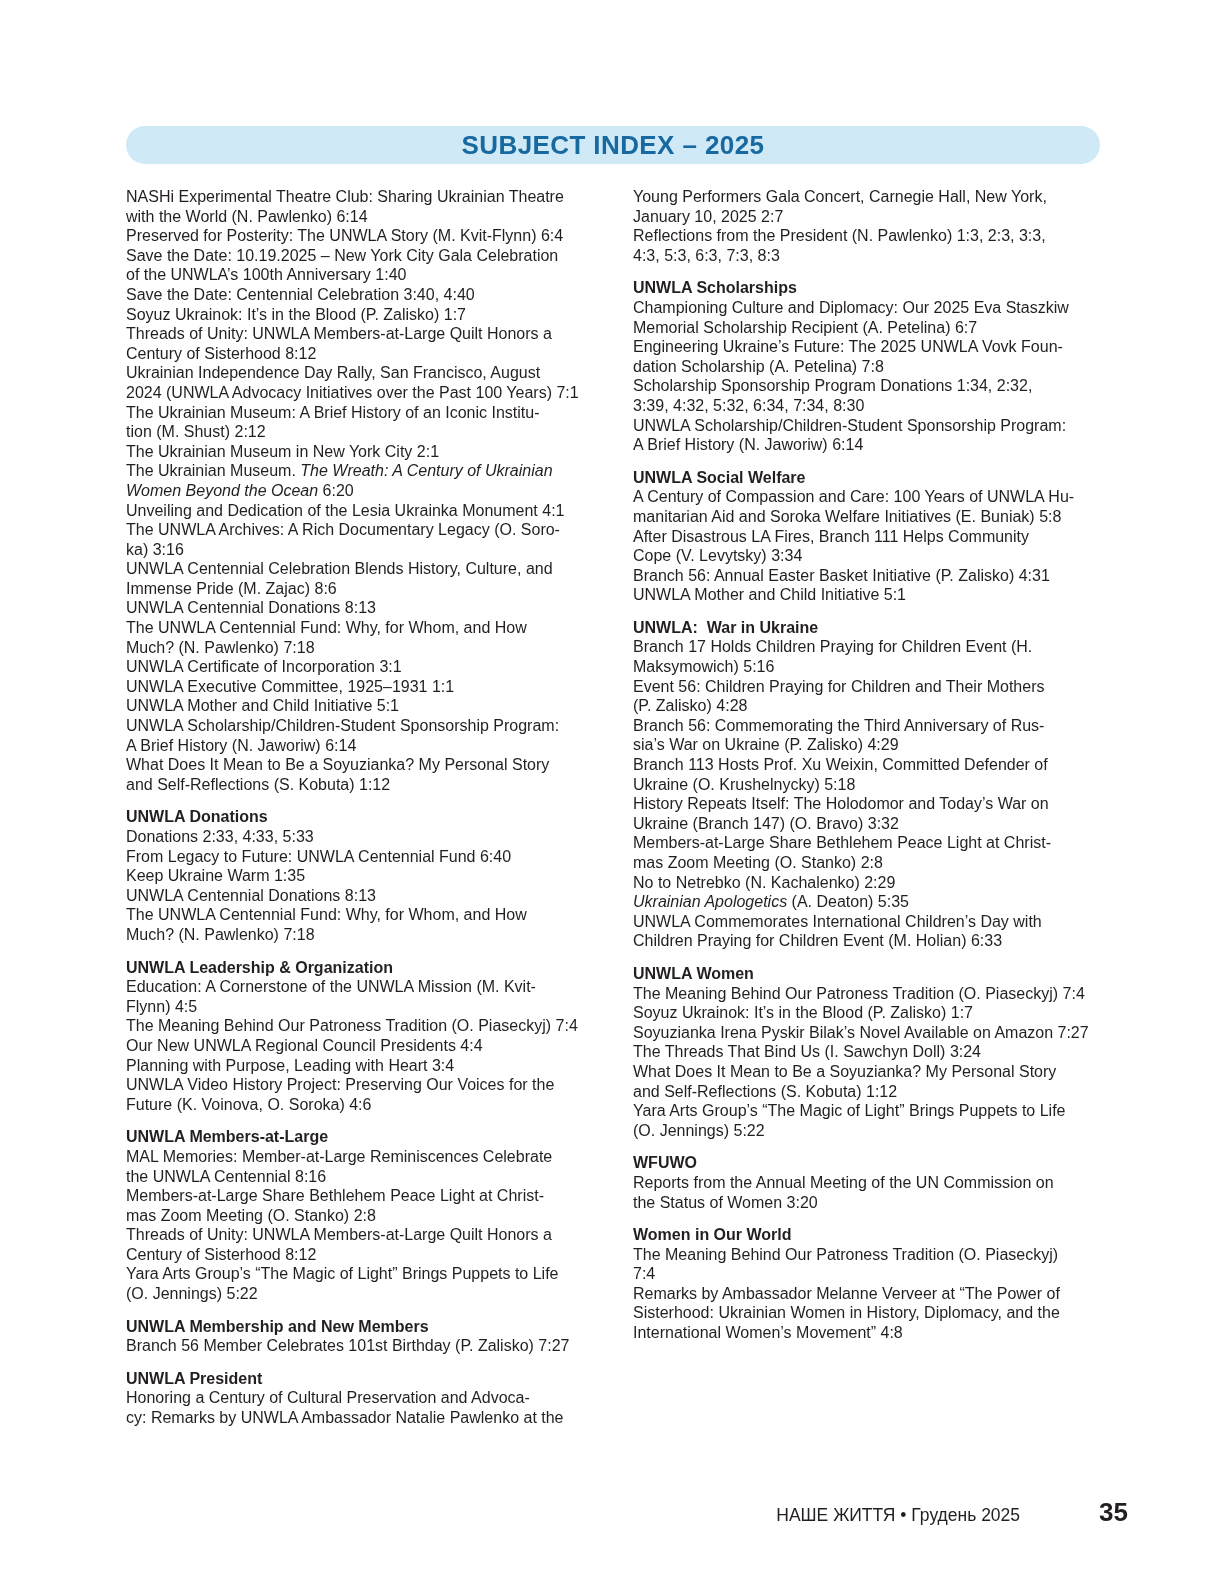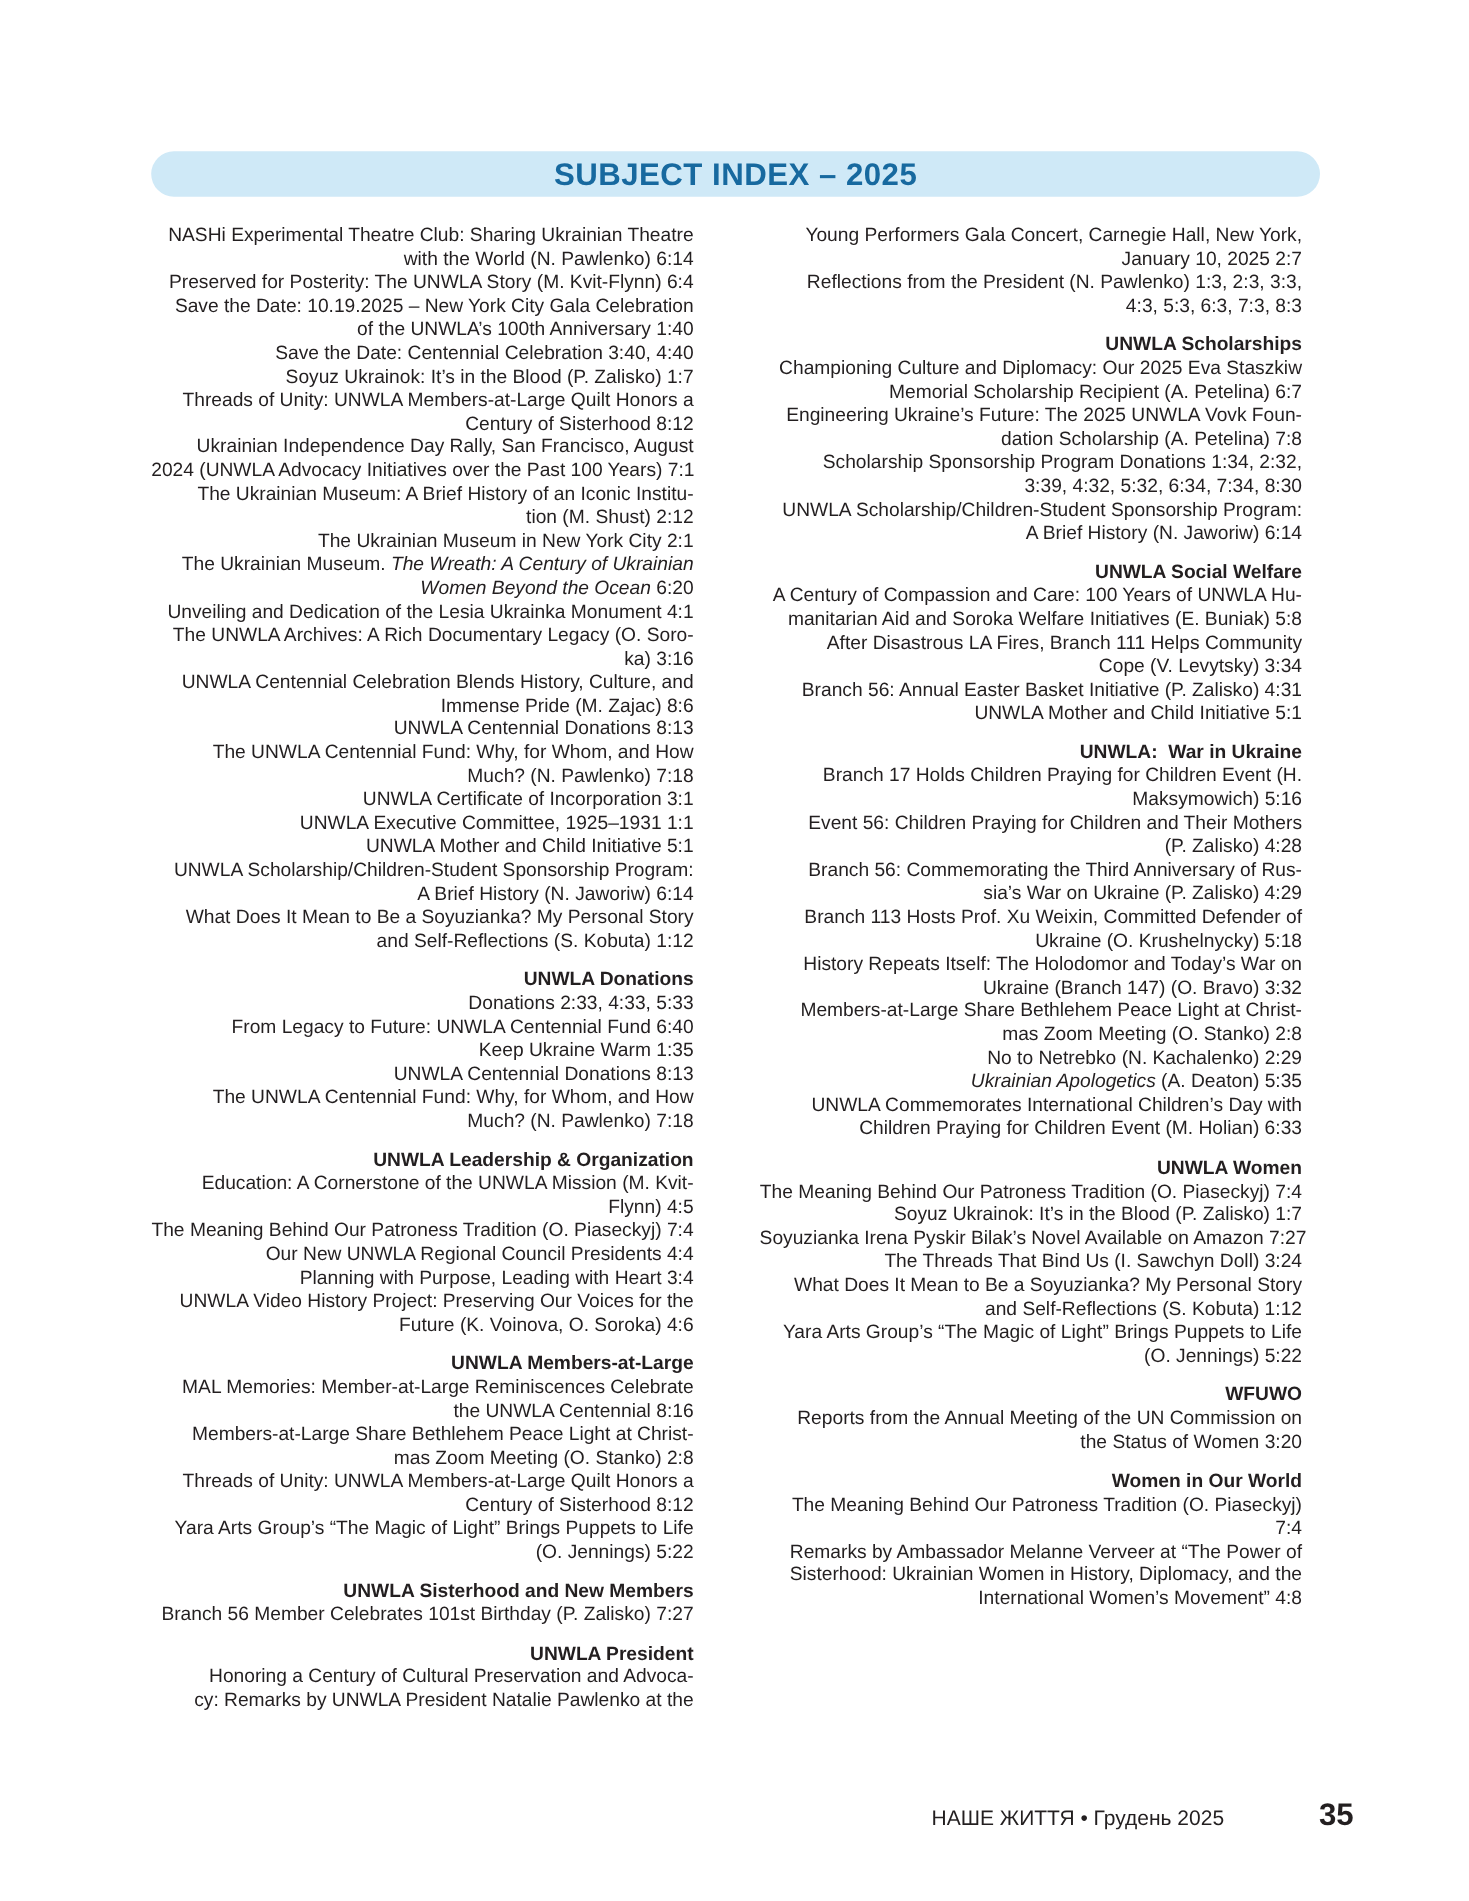--- a/index.html
+++ b/index.html
@@ -32,21 +32,20 @@
     font-size: 26px;
     letter-spacing: 0.4px;
     color: var(--header-text, #17699f);
   }
   .columns {
     position: absolute;
     left: 126px;
     top: 187px;
     width: 1040px;
     display: flex;
-    text-align: right;
   }
   .col {
     width: 452px;
     flex: 0 0 452px;
   }
   .col + .col {
     margin-left: 55px;
   }
   .block:not(:first-child) {
     margin-top: 13px;
@@ -145,27 +144,27 @@
         <div class="line">MAL Memories: Member-at-Large Reminiscences Celebrate</div>
         <div class="line">the UNWLA Centennial 8:16</div>
         <div class="line">Members-at-Large Share Bethlehem Peace Light at Christ-</div>
         <div class="line">mas Zoom Meeting (O. Stanko) 2:8</div>
         <div class="line">Threads of Unity: UNWLA Members-at-Large Quilt Honors a</div>
         <div class="line">Century of Sisterhood 8:12</div>
         <div class="line">Yara Arts Group’s “The Magic of Light” Brings Puppets to Life</div>
         <div class="line">(O. Jennings) 5:22</div>
       </div>
       <div class="block">
-        <div class="heading">UNWLA Sisterhood and New Members</div>
+        <div class="heading">UNWLA Membership and New Members</div>
         <div class="line">Branch 56 Member Celebrates 101st Birthday (P. Zalisko) 7:27</div>
       </div>
       <div class="block">
         <div class="heading">UNWLA President</div>
         <div class="line">Honoring a Century of Cultural Preservation and Advoca-</div>
-        <div class="line">cy: Remarks by UNWLA President Natalie Pawlenko at the</div>
+        <div class="line">cy: Remarks by UNWLA Ambassador Natalie Pawlenko at the</div>
       </div>
     </div>
   <div class="col" id="col-right">
       <div class="block">
         <div class="line">Young Performers Gala Concert, Carnegie Hall, New York,</div>
         <div class="line">January 10, 2025 2:7</div>
         <div class="line">Reflections from the President (N. Pawlenko) 1:3, 2:3, 3:3,</div>
         <div class="line">4:3, 5:3, 6:3, 7:3, 8:3</div>
       </div>
       <div class="block">

